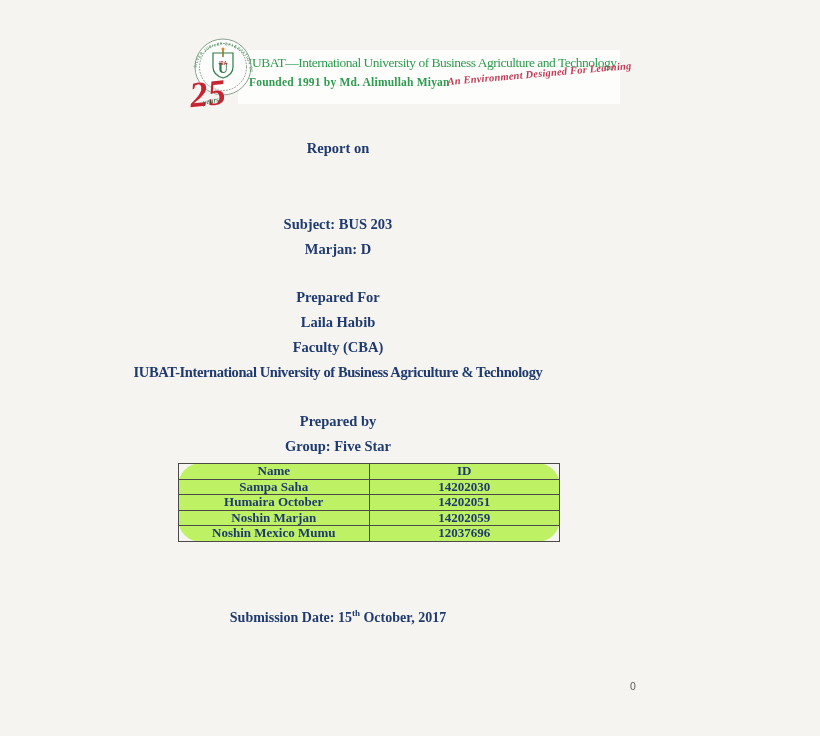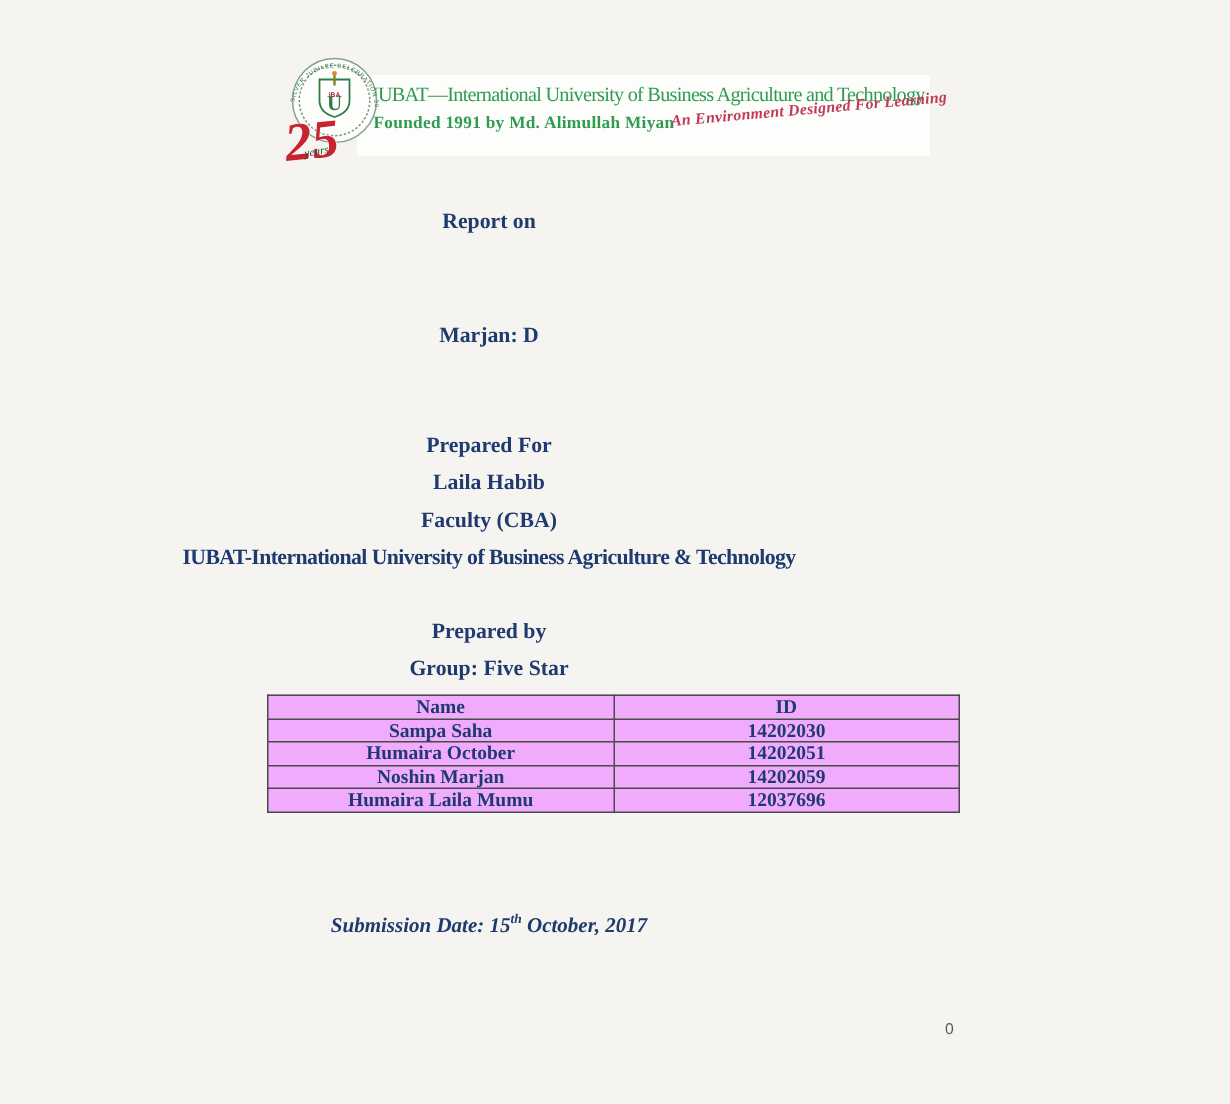--- a/index.html
+++ b/index.html
@@ -35,38 +35,39 @@
   }
   .tagline{
     position:absolute;left:210px;top:26px;width:180px;white-space:nowrap;
     color:var(--tag-red);font-size:10.5px;font-style:italic;font-weight:700;
     transform:rotate(-5deg);transform-origin:left bottom;letter-spacing:0.2px;
   }
   .seal{position:absolute;left:183px;top:36px;z-index:2;}
 
   
   .block{
-    position:absolute;left:0;width:652px;text-align:center;
+    position:absolute;left:12px;width:652px;text-align:center;
     color:var(--navy);font-weight:700;font-size:14.5px;
   }
   .block .line{line-height:25px;}
   .tight{letter-spacing:-0.4px;}
   #title-block{top:136px;}
   #course-block{top:212px;}
   #prepared-for-block{top:285px;}
   #prepared-by-block{top:409px;}
   #submission-block{top:610px;font-size:14px;}
-  #submission-block .line{line-height:16px;font-style:italic;}
+  #submission-block .line{line-height:16px;}
   sup{font-size:9px;vertical-align:super;line-height:0;}
 
   
   table.members{
-    position:absolute;left:178px;top:463px;width:462px;
-    border-collapse:collapse;background:#f0abfc;
+    position:absolute;left:178px;top:463px;width:382px;
+    border-collapse:collapse;background:#bef264;
     table-layout:fixed;
+    border-radius:23px;
   }
   table.members th,table.members td{
     border:1.5px solid var(--tbl-border);
     color:var(--navy);font-weight:700;font-size:13px;line-height:14.5px;
     height:14px;padding:0;text-align:center;
     font-family:"Liberation Serif","DejaVu Serif",serif;
   }
 
   
   .page-number{
@@ -104,20 +105,21 @@
 
     <text x="7" y="70" font-size="36" font-style="italic" font-weight="bold" fill="#c62431" stroke="#fdfdfc" stroke-width="0.6" paint-order="stroke" font-family="Liberation Serif, serif" transform="rotate(-6 20 60)">25</text>
     <text x="20" y="68" font-size="7.5" font-style="italic" fill="#1c4d2a" font-family="Liberation Serif, serif" transform="rotate(-10 24 66)">years</text>
   </svg>
 
   <div class="block" id="title-block">
     <div class="line">Report on</div>
   </div>
 
   <div class="block" id="course-block">
+    <div class="line">Subject: BUS 203</div>
     <div class="line">Marjan: D</div>
   </div>
 
   <div class="block" id="prepared-by-block">
     <div class="line">Prepared by</div>
     <div class="line">Group: Five Star</div>
   </div>
 
   <div class="block" id="prepared-for-block">
     <div class="line">Prepared For</div>
@@ -140,21 +142,21 @@
         </tr>
         <tr>
           <td>Humaira October</td>
           <td>14202051</td>
         </tr>
         <tr>
           <td>Noshin Marjan</td>
           <td>14202059</td>
         </tr>
         <tr>
-          <td>Humaira Laila Mumu</td>
+          <td>Noshin Mexico Mumu</td>
           <td>12037696</td>
         </tr>
       </tbody>
   </table>
 
   <div class="block" id="submission-block">
     <div class="line"><span>Submission Date: 15</span><sup>th</sup><span> October, 2017</span></div>
   </div>
 
   <div class="page-number">0</div>

